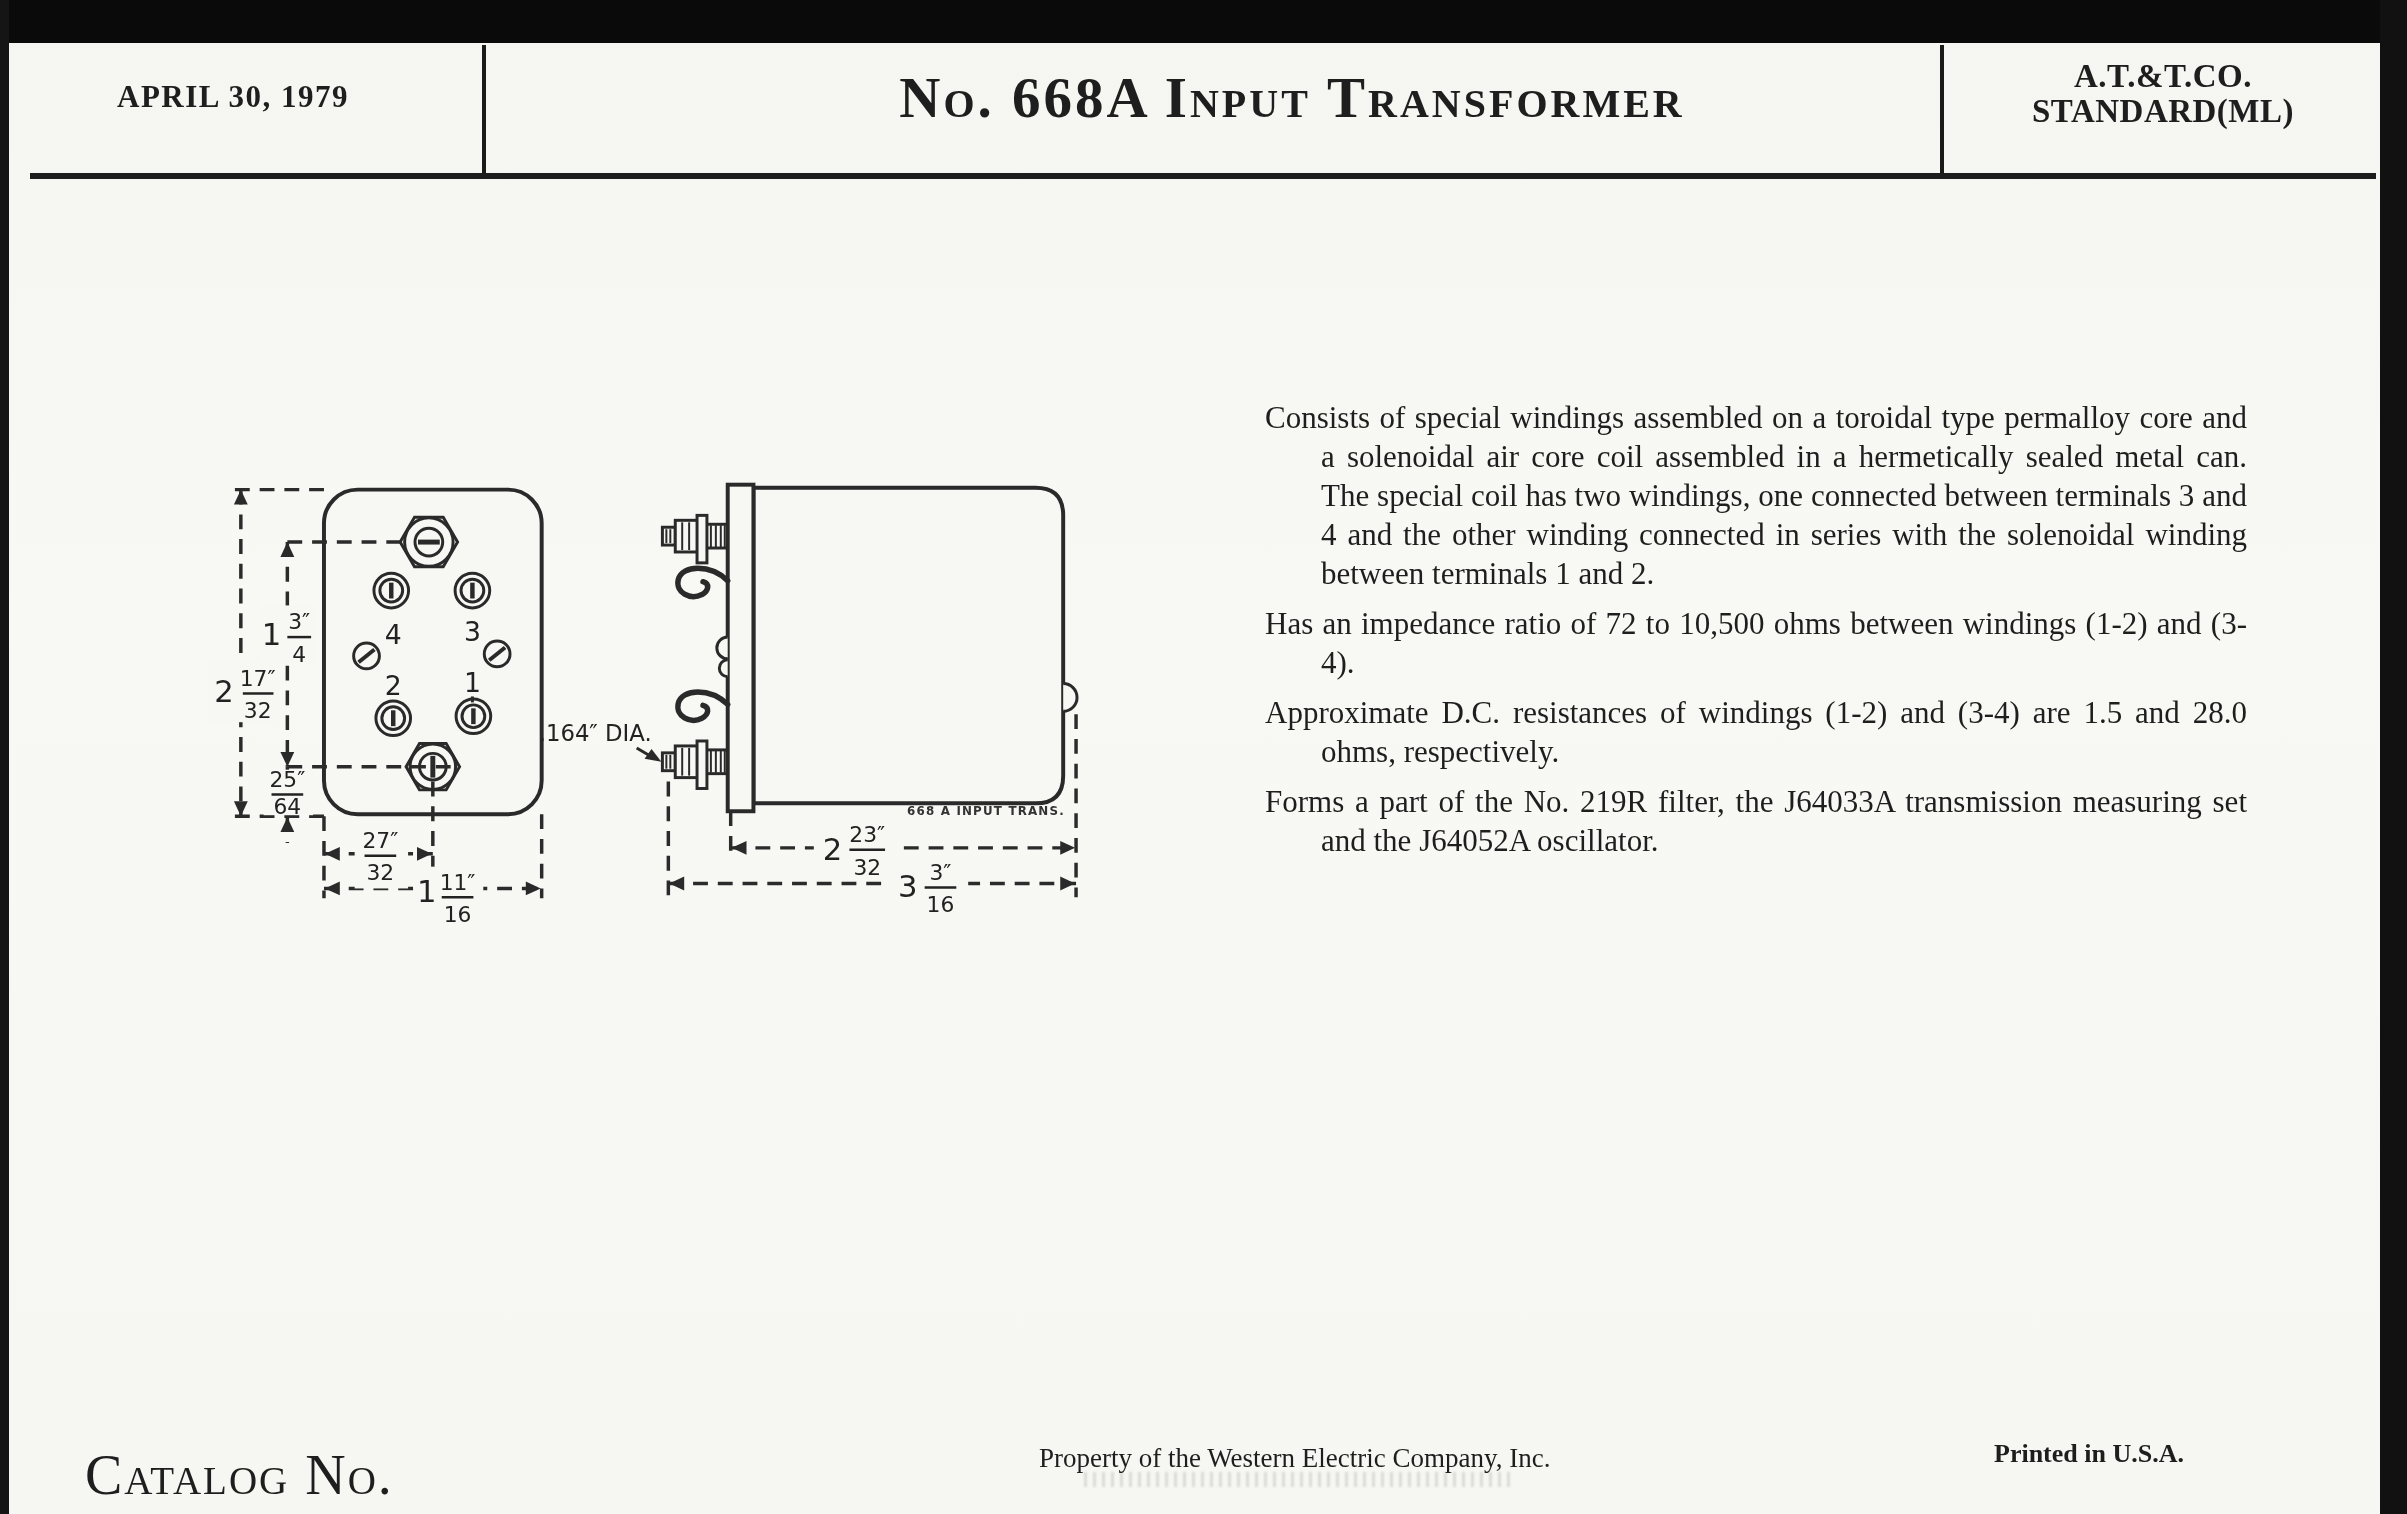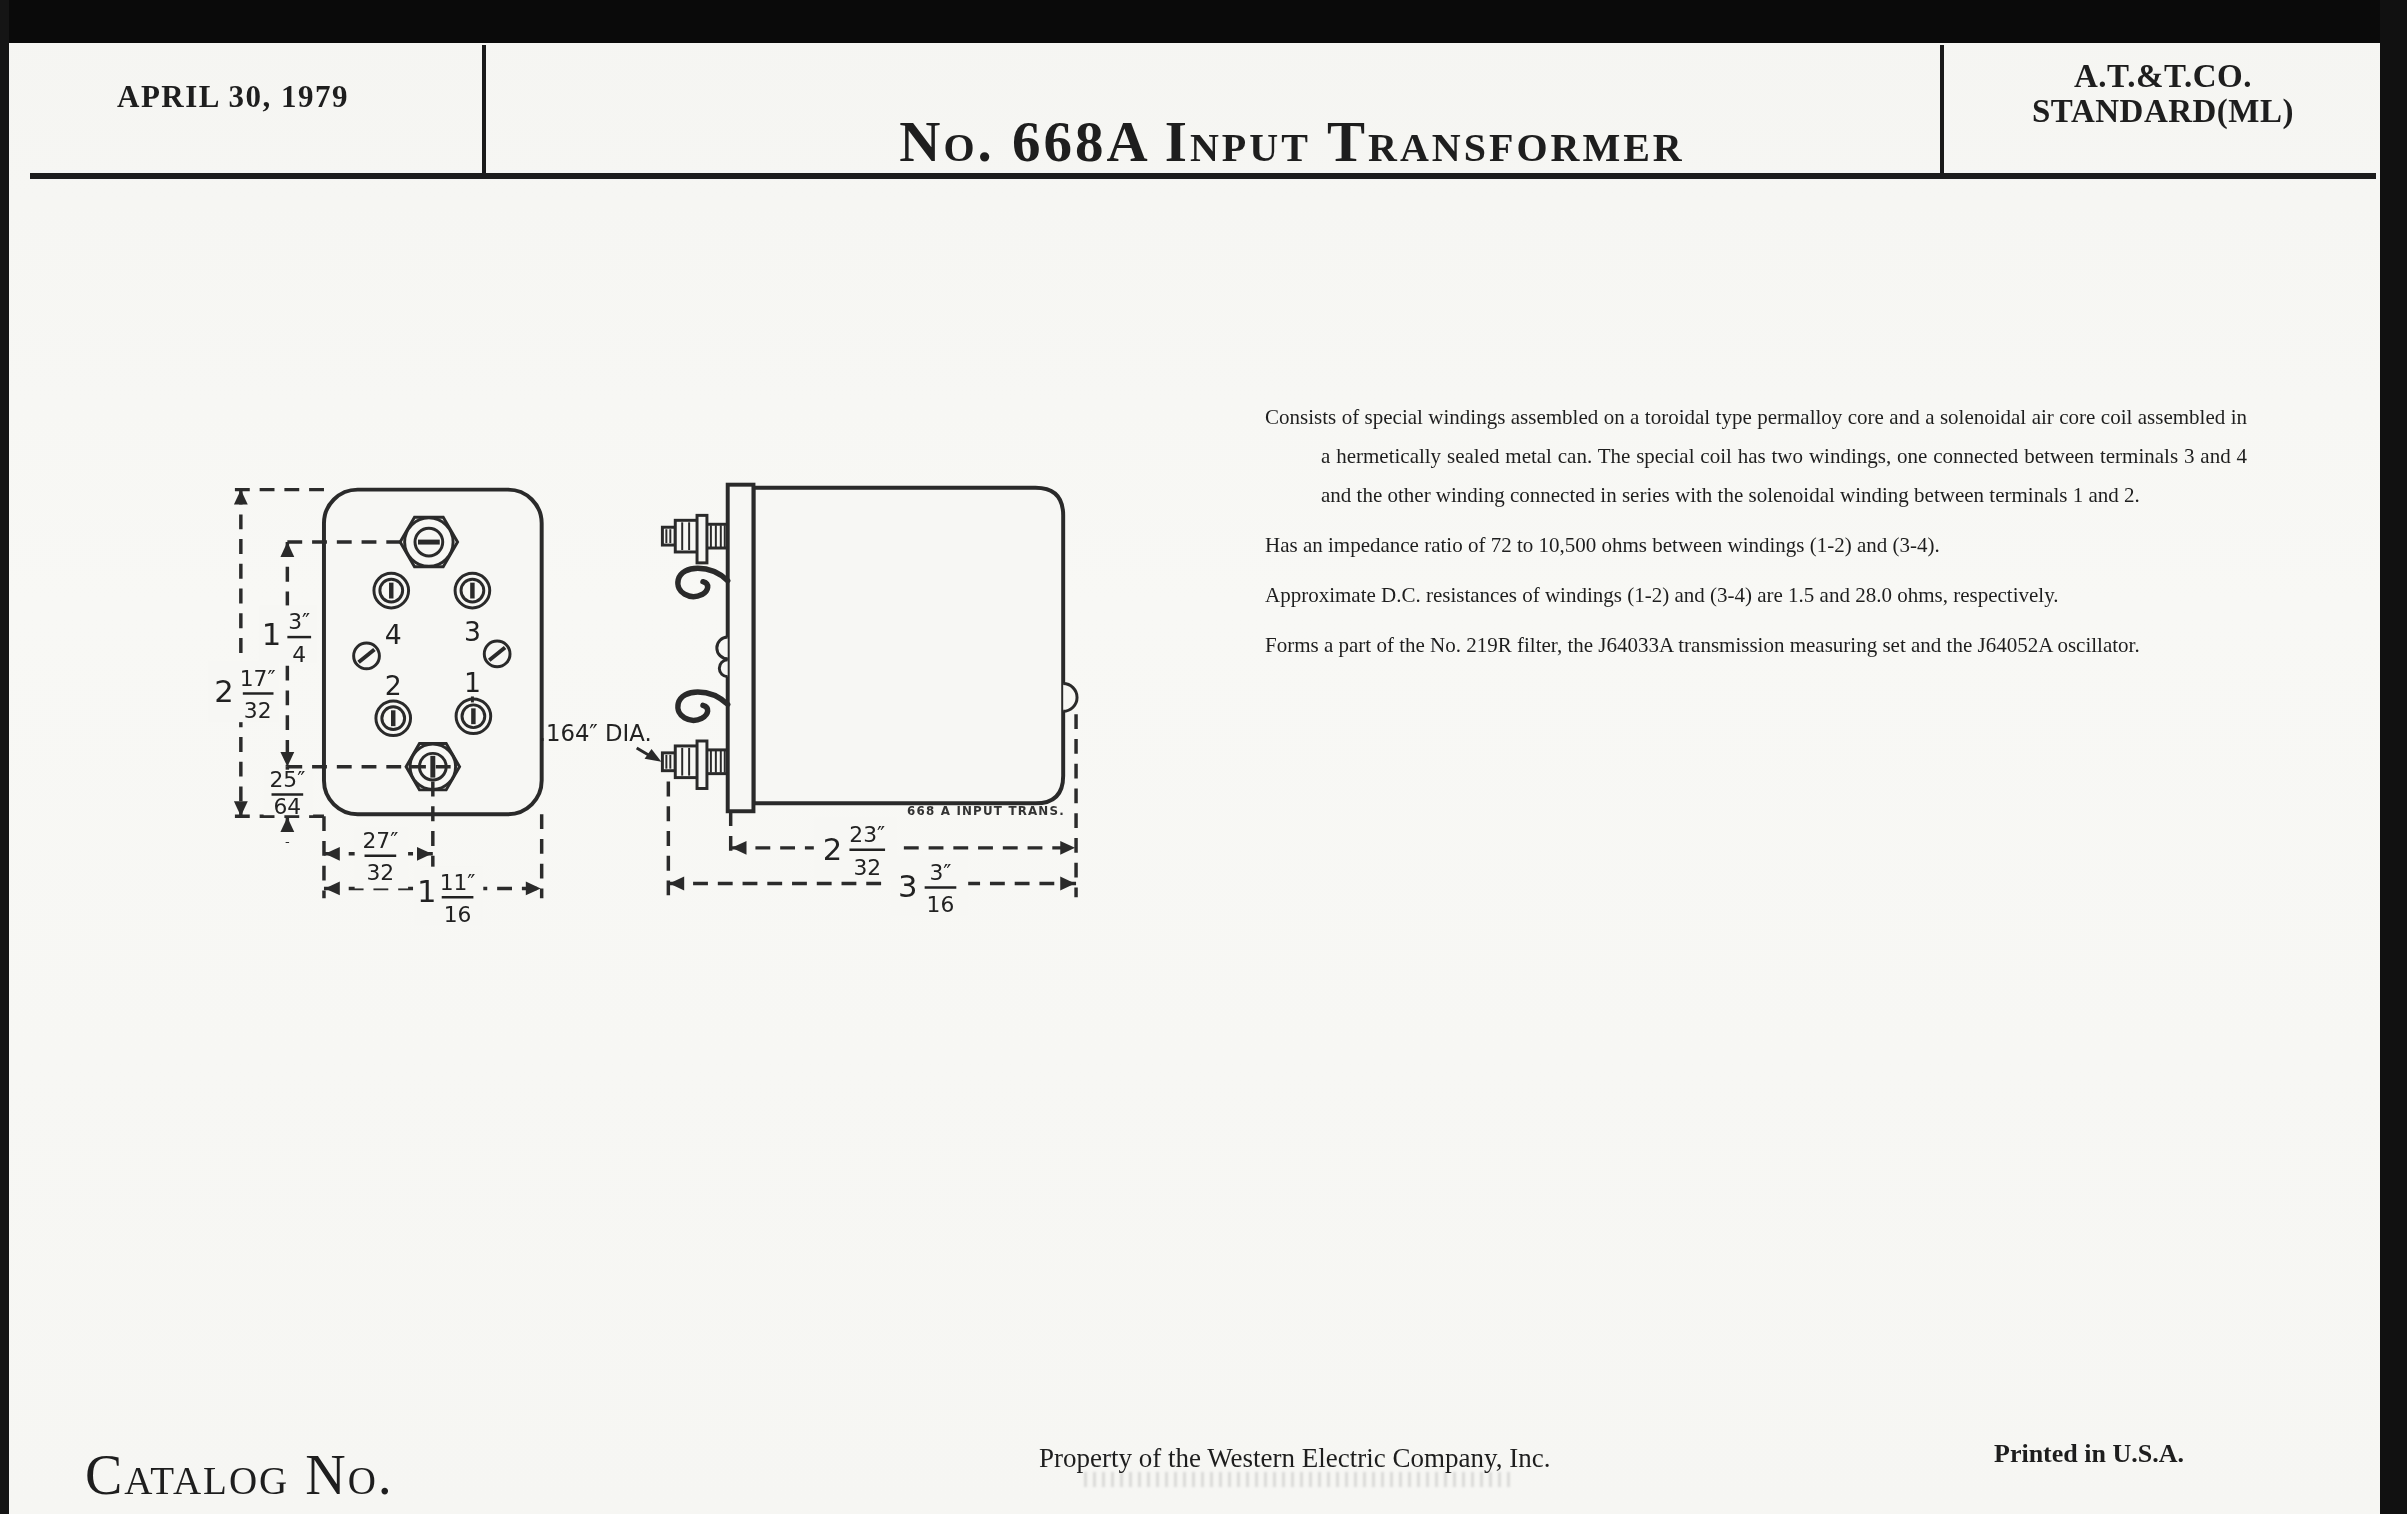--- a/index.html
+++ b/index.html
@@ -5,25 +5,25 @@
   html,body{margin:0;padding:0;background:#222;}
   .page{position:relative;width:2408px;height:1515px;background:linear-gradient(180deg,#f5f5f2 0%,#f8f8f5 40%,#f6f6f3 100%);
         overflow:hidden;font-family:"Liberation Serif",serif;color:#1e1e1e;}
   .bar-top{position:absolute;left:0;top:0;width:2408px;height:43px;background:#0a0a0a;}
   .bar-right{position:absolute;left:2380px;top:0;width:28px;height:1515px;background:#111;}
   .bar-left{position:absolute;left:0;top:0;width:9px;height:1515px;background:#151515;}
   .hdr-date{position:absolute;left:117px;top:79px;width:356px;font-size:31px;font-weight:bold;letter-spacing:1.5px;white-space:nowrap;}
   .hdr-div{position:absolute;top:45px;width:4px;height:132px;background:#1a1a1a;}
   .hdr-div.l{left:482px;} .hdr-div.r{left:1940px;}
   .hdr-title{position:absolute;left:486px;top:65px;width:1612px;text-align:center;font-size:57px;font-weight:bold;
-             font-variant:small-caps;letter-spacing:3px;white-space:nowrap;margin-top:44px;}
+             font-variant:small-caps;letter-spacing:3px;white-space:nowrap;}
   .hdr-org{position:absolute;left:1954px;top:59px;width:418px;text-align:center;font-size:33px;font-weight:bold;line-height:35px;letter-spacing:0.5px;}
   .hdr-rule{position:absolute;left:30px;top:173px;width:2346px;height:6px;background:#1c1c1c;}
   .desc{position:absolute;left:1265px;top:398px;width:982px;}
-  .desc p{margin:0 0 11px 0;font-size:21px;line-height:39px;text-align:justify;padding-left:56px;text-indent:-56px;}
+  .desc p{margin:0 0 11px 0;font-size:31px;line-height:39px;text-align:justify;padding-left:56px;text-indent:-56px;}
   .foot-catalog{position:absolute;left:85px;top:1443px;font-size:56px;font-variant:small-caps;letter-spacing:2px;white-space:nowrap;}
   .foot-prop{position:absolute;left:1039px;top:1443px;font-size:27px;font-weight:normal;white-space:nowrap;}
   .foot-printed{position:absolute;left:1994px;top:1439px;font-size:26px;font-weight:bold;white-space:nowrap;}
   .bleed{position:absolute;left:1084px;top:1472px;width:426px;height:15px;opacity:.32;filter:blur(1px);
          background:repeating-linear-gradient(90deg,rgba(70,70,70,.5) 0 3px,transparent 3px 9px);}
   svg{position:absolute;left:198px;top:455px;}
   svg .ln{stroke:#2a2a2a;stroke-width:4;fill:none;}
   svg .ln2{stroke:#2a2a2a;stroke-width:3;fill:none;}
   svg .thin{stroke:#2a2a2a;stroke-width:2;fill:none;}
   svg .fillp{fill:#f7f7f4;}

